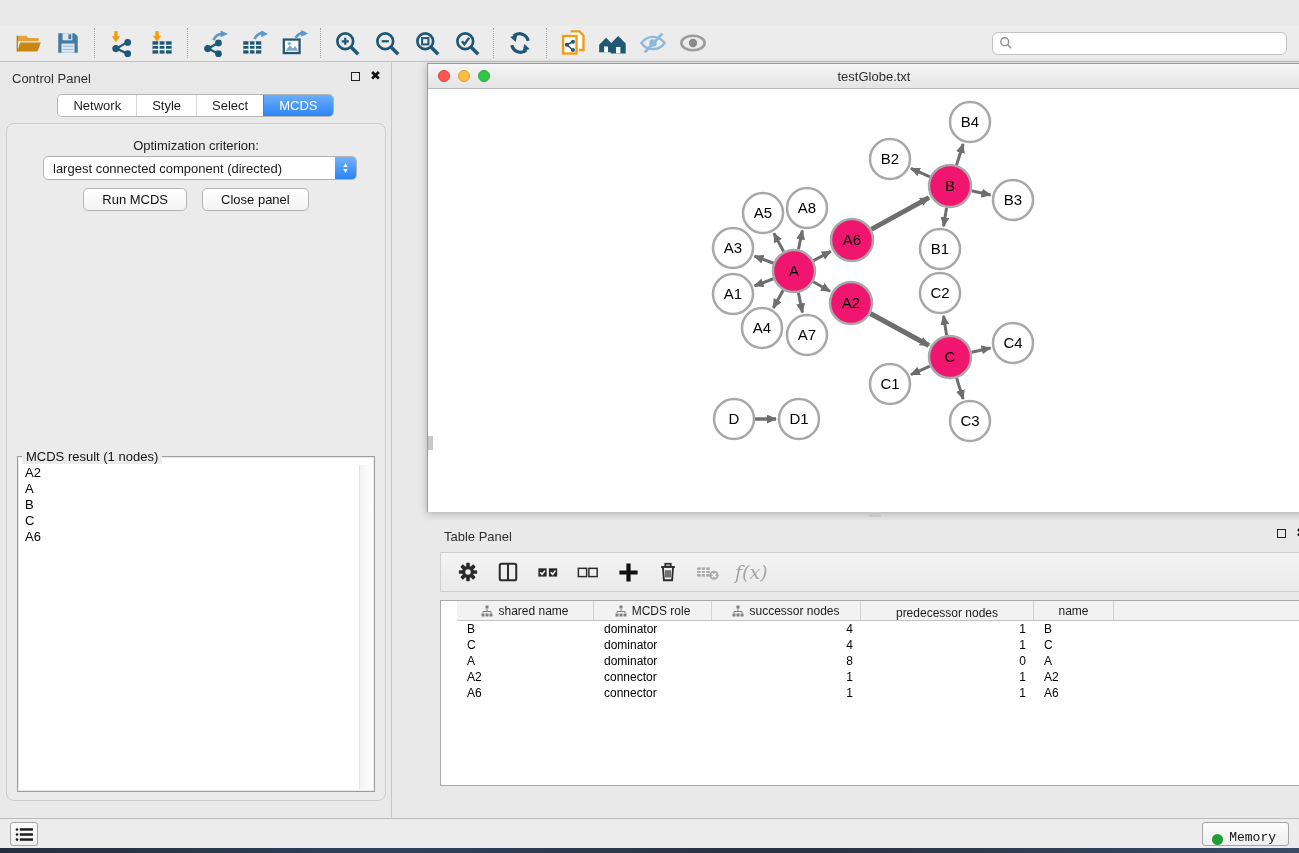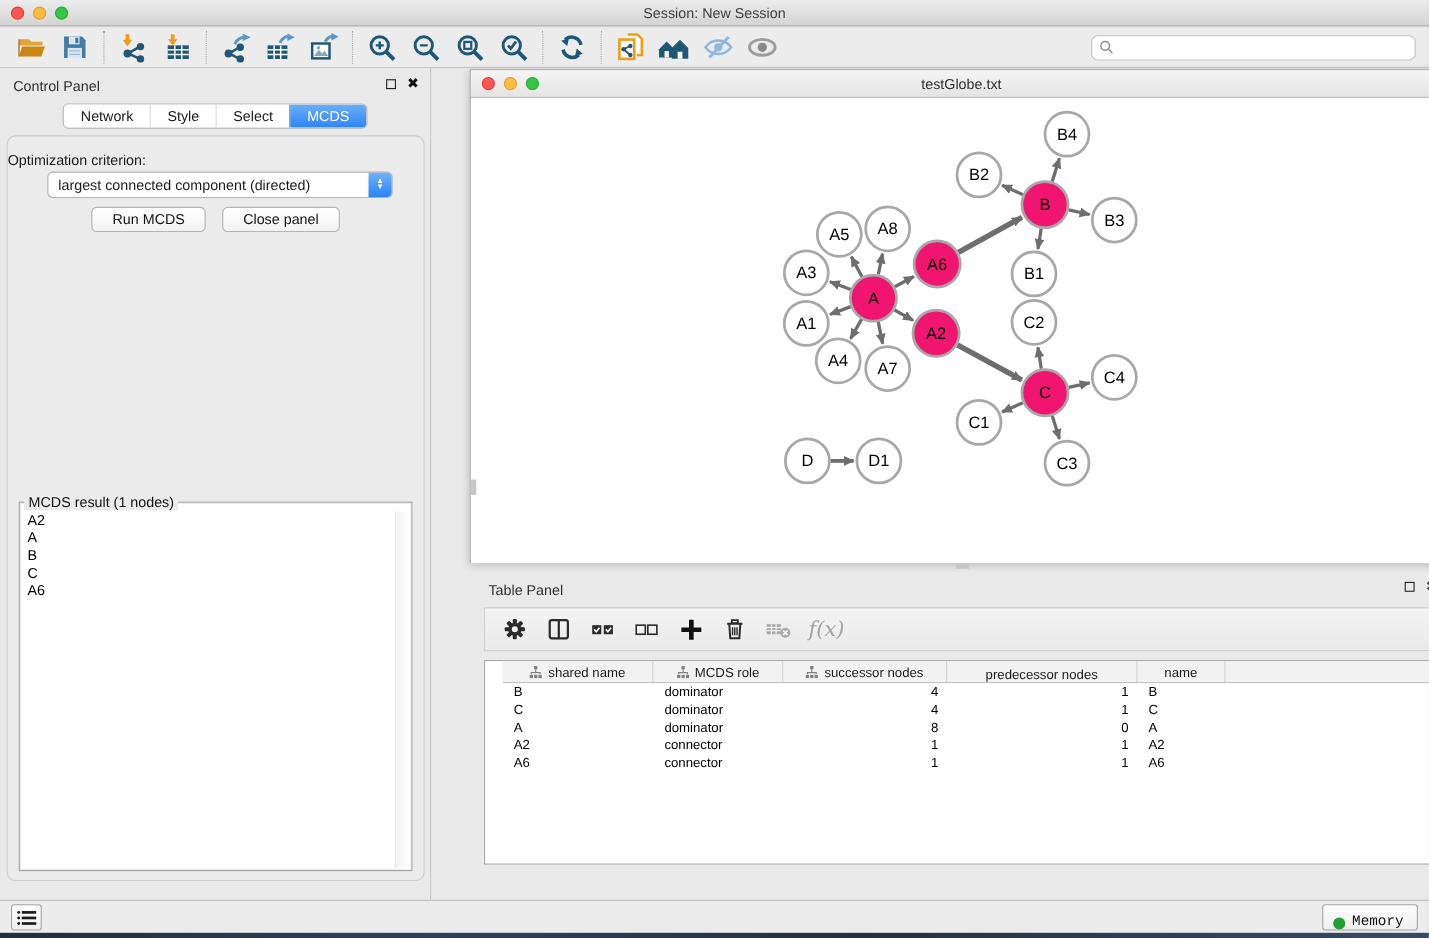--- a/index.html
+++ b/index.html
@@ -54,21 +54,21 @@
     padding:3px 15px; font-size:13px; color:#1b1b1b; background:#fff;
     border-left:1px solid #D8D8D8; cursor:default; white-space:nowrap;
   }
   .seg-item:first-child { border-left:none; }
   .seg-item.selected { background:linear-gradient(#6AAEF9,#2D86F7); color:#fff; border-left-color:#2D86F7; }
   .cp-tabs-row { text-align:center; margin-top:2px; }
   .cp-content {
     position:absolute; left:6px; top:61px; width:380px; height:678px;
     background:#EBEBEB; border:1px solid #CDCDCD; border-radius:8px;
   }
-  .opt-label { text-align:left; margin-top:14px; font-size:13px; color:#1b1b1b; }
+  .opt-label { text-align:center; margin-top:14px; font-size:13px; color:#1b1b1b; }
   .dropdown {
     position:absolute; left:36px; top:32px; width:314px; height:24px;
     background:#fff; border:1px solid #B3B3B3; border-radius:5px;
     display:flex; align-items:center; font-size:13px;
   }
   .dropdown .dd-text { flex:1; padding-left:9px; white-space:nowrap; overflow:hidden; }
   .dd-cap {
     width:21px; height:22px; margin-right:0px; border-radius:0 4px 4px 0;
     background:linear-gradient(#6FB2FA,#2A84F6);
     display:flex; flex-direction:column; align-items:center; justify-content:center;
@@ -149,28 +149,20 @@
   .desktop-strip {
     position:absolute; left:0; top:848px; width:100%; height:5px;
     background:linear-gradient(90deg,#232E3C,#31405A 30%,#26303F 60%,#3A4A66);
   }
 </style>
 </head>
 <body>
 
 <div class="screen">
 
-  <div class="titlebar">
-    <div class="lights">
-      <span class="light red"></span>
-      <span class="light yellow"></span>
-      <span class="light green"></span>
-    </div>
-    <span class="win-title">Session: New Session</span>
-  </div>
 
   <div class="toolbar">
     <button class="tb-btn">
       <svg width="27" height="27" viewBox="0 0 24 24">
         <path d="M2 5h8l2 2h9v3H2z" fill="#E2A33C"></path>
         <path d="M2 19l2.5-8H23l-3 8z" fill="#C98612"></path>
         <path d="M2 19V5" stroke="#A56F0D" stroke-width="1"></path>
       </svg>
     </button>
     <button class="tb-btn">

